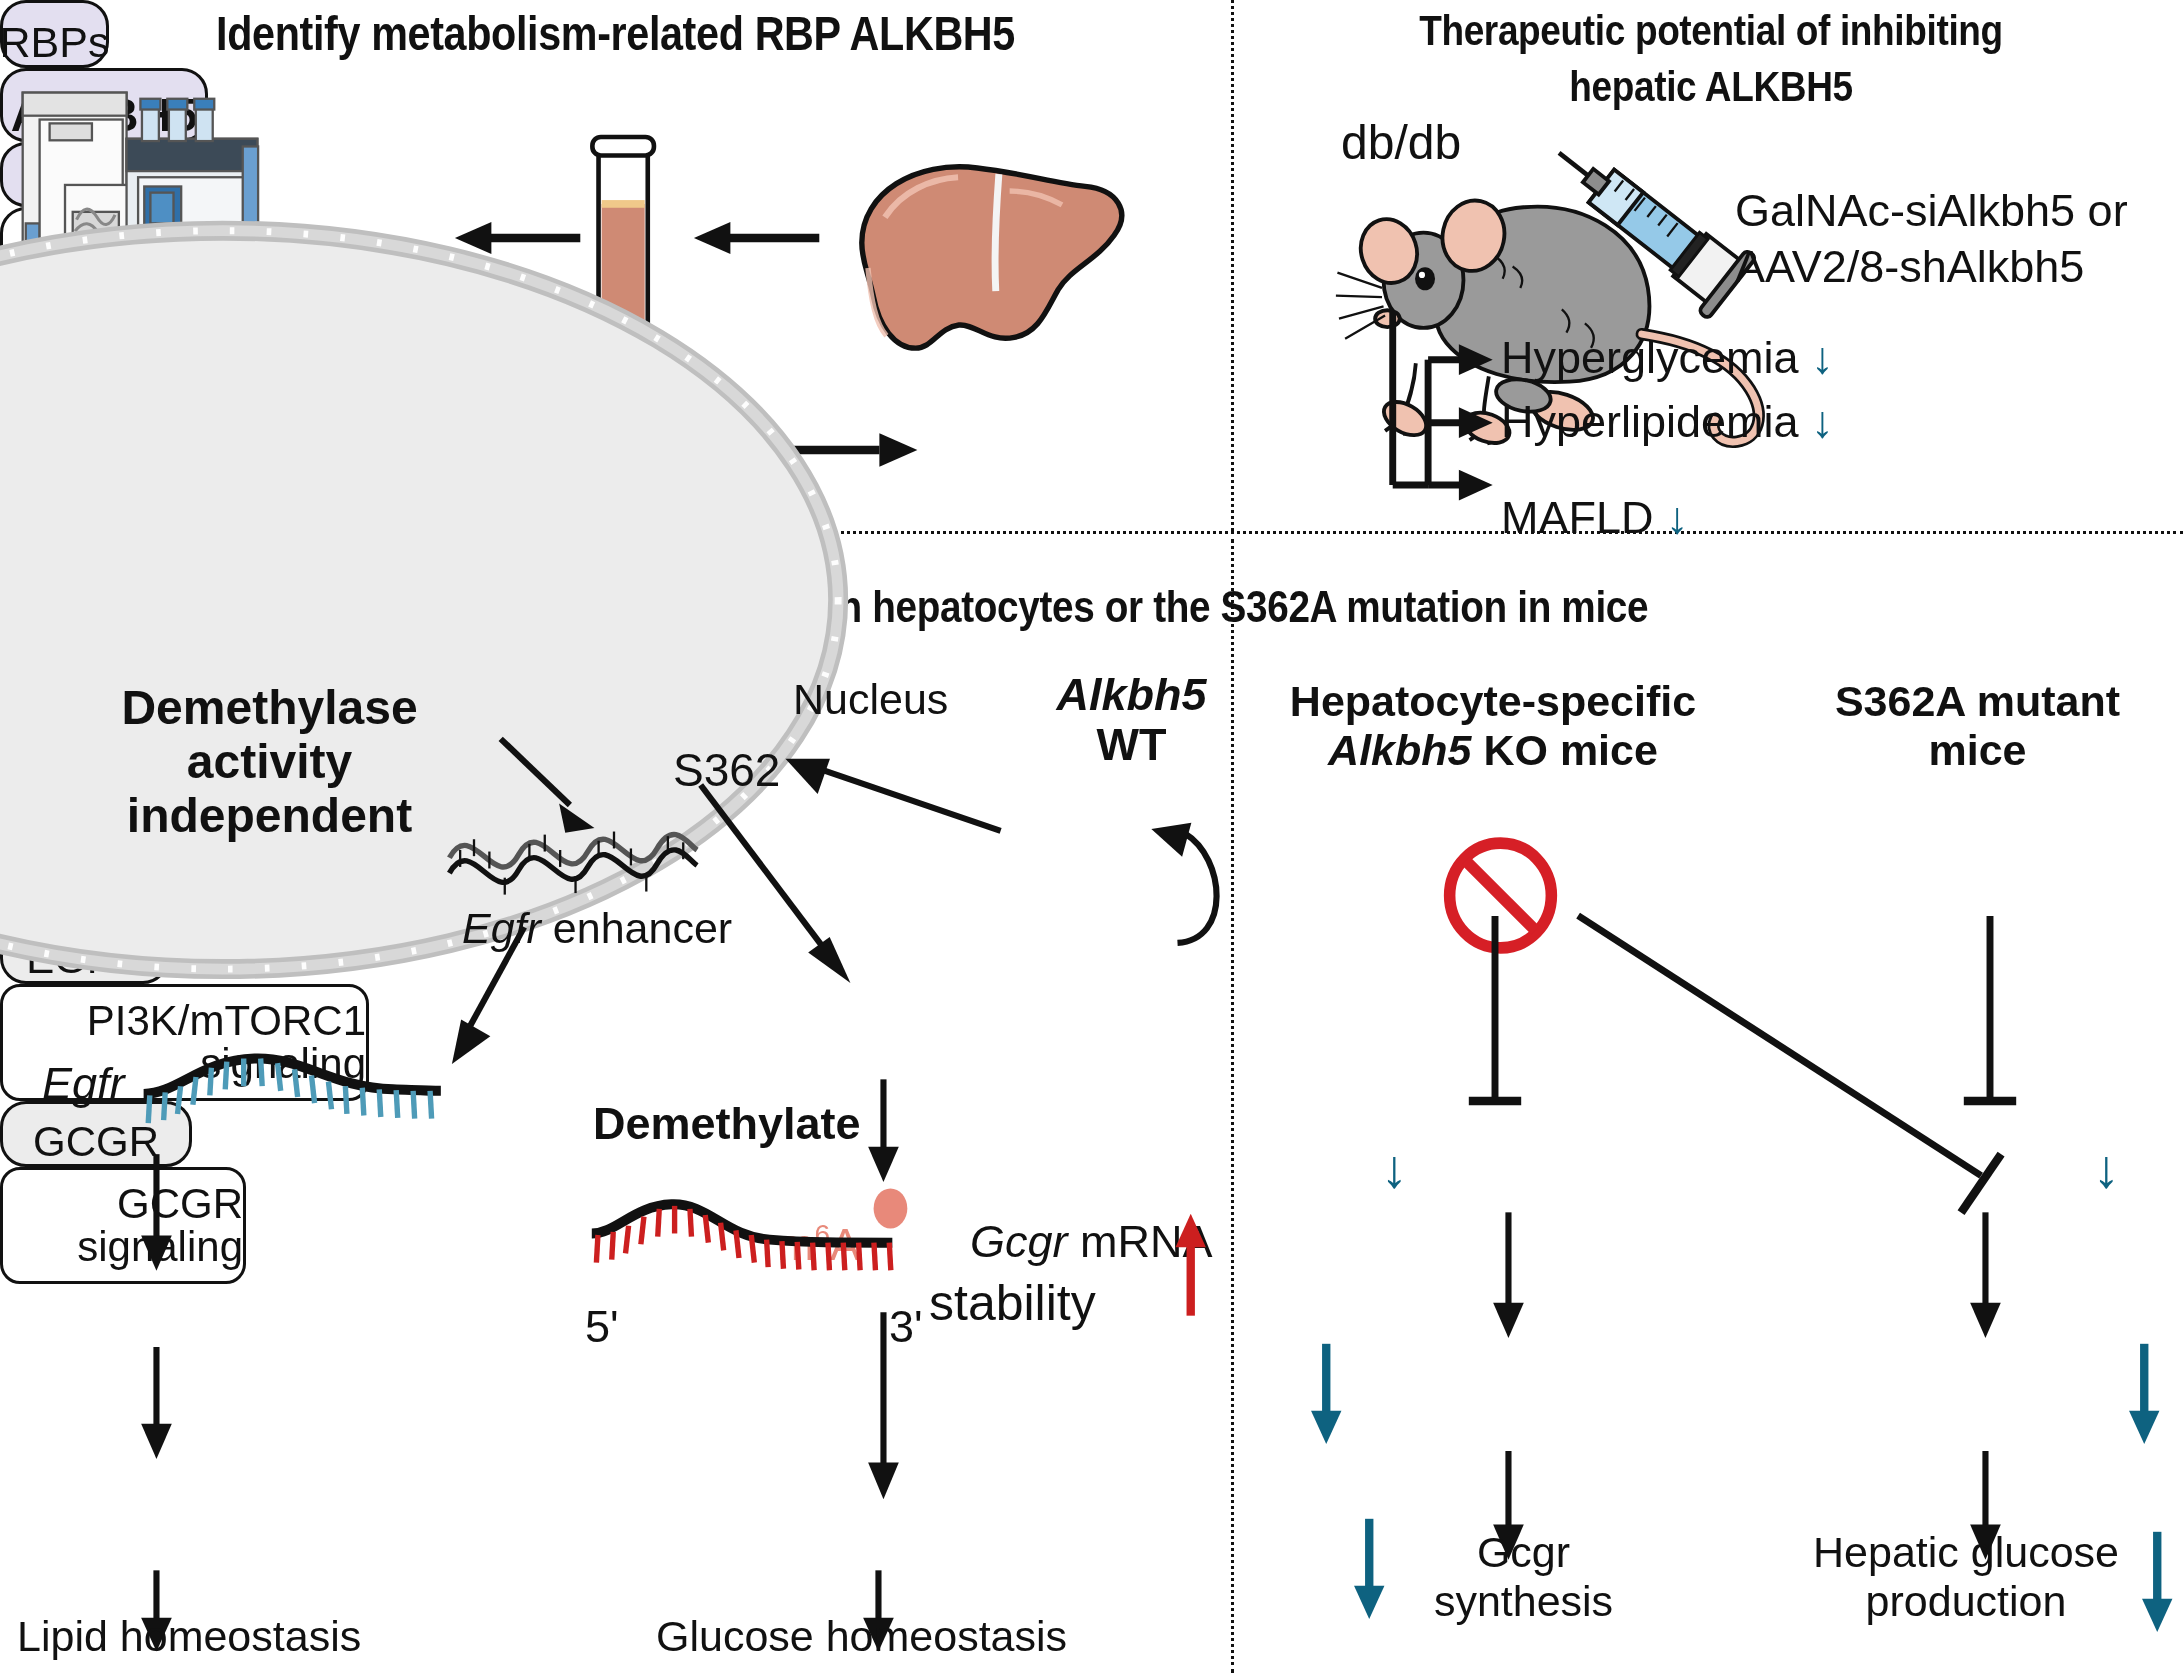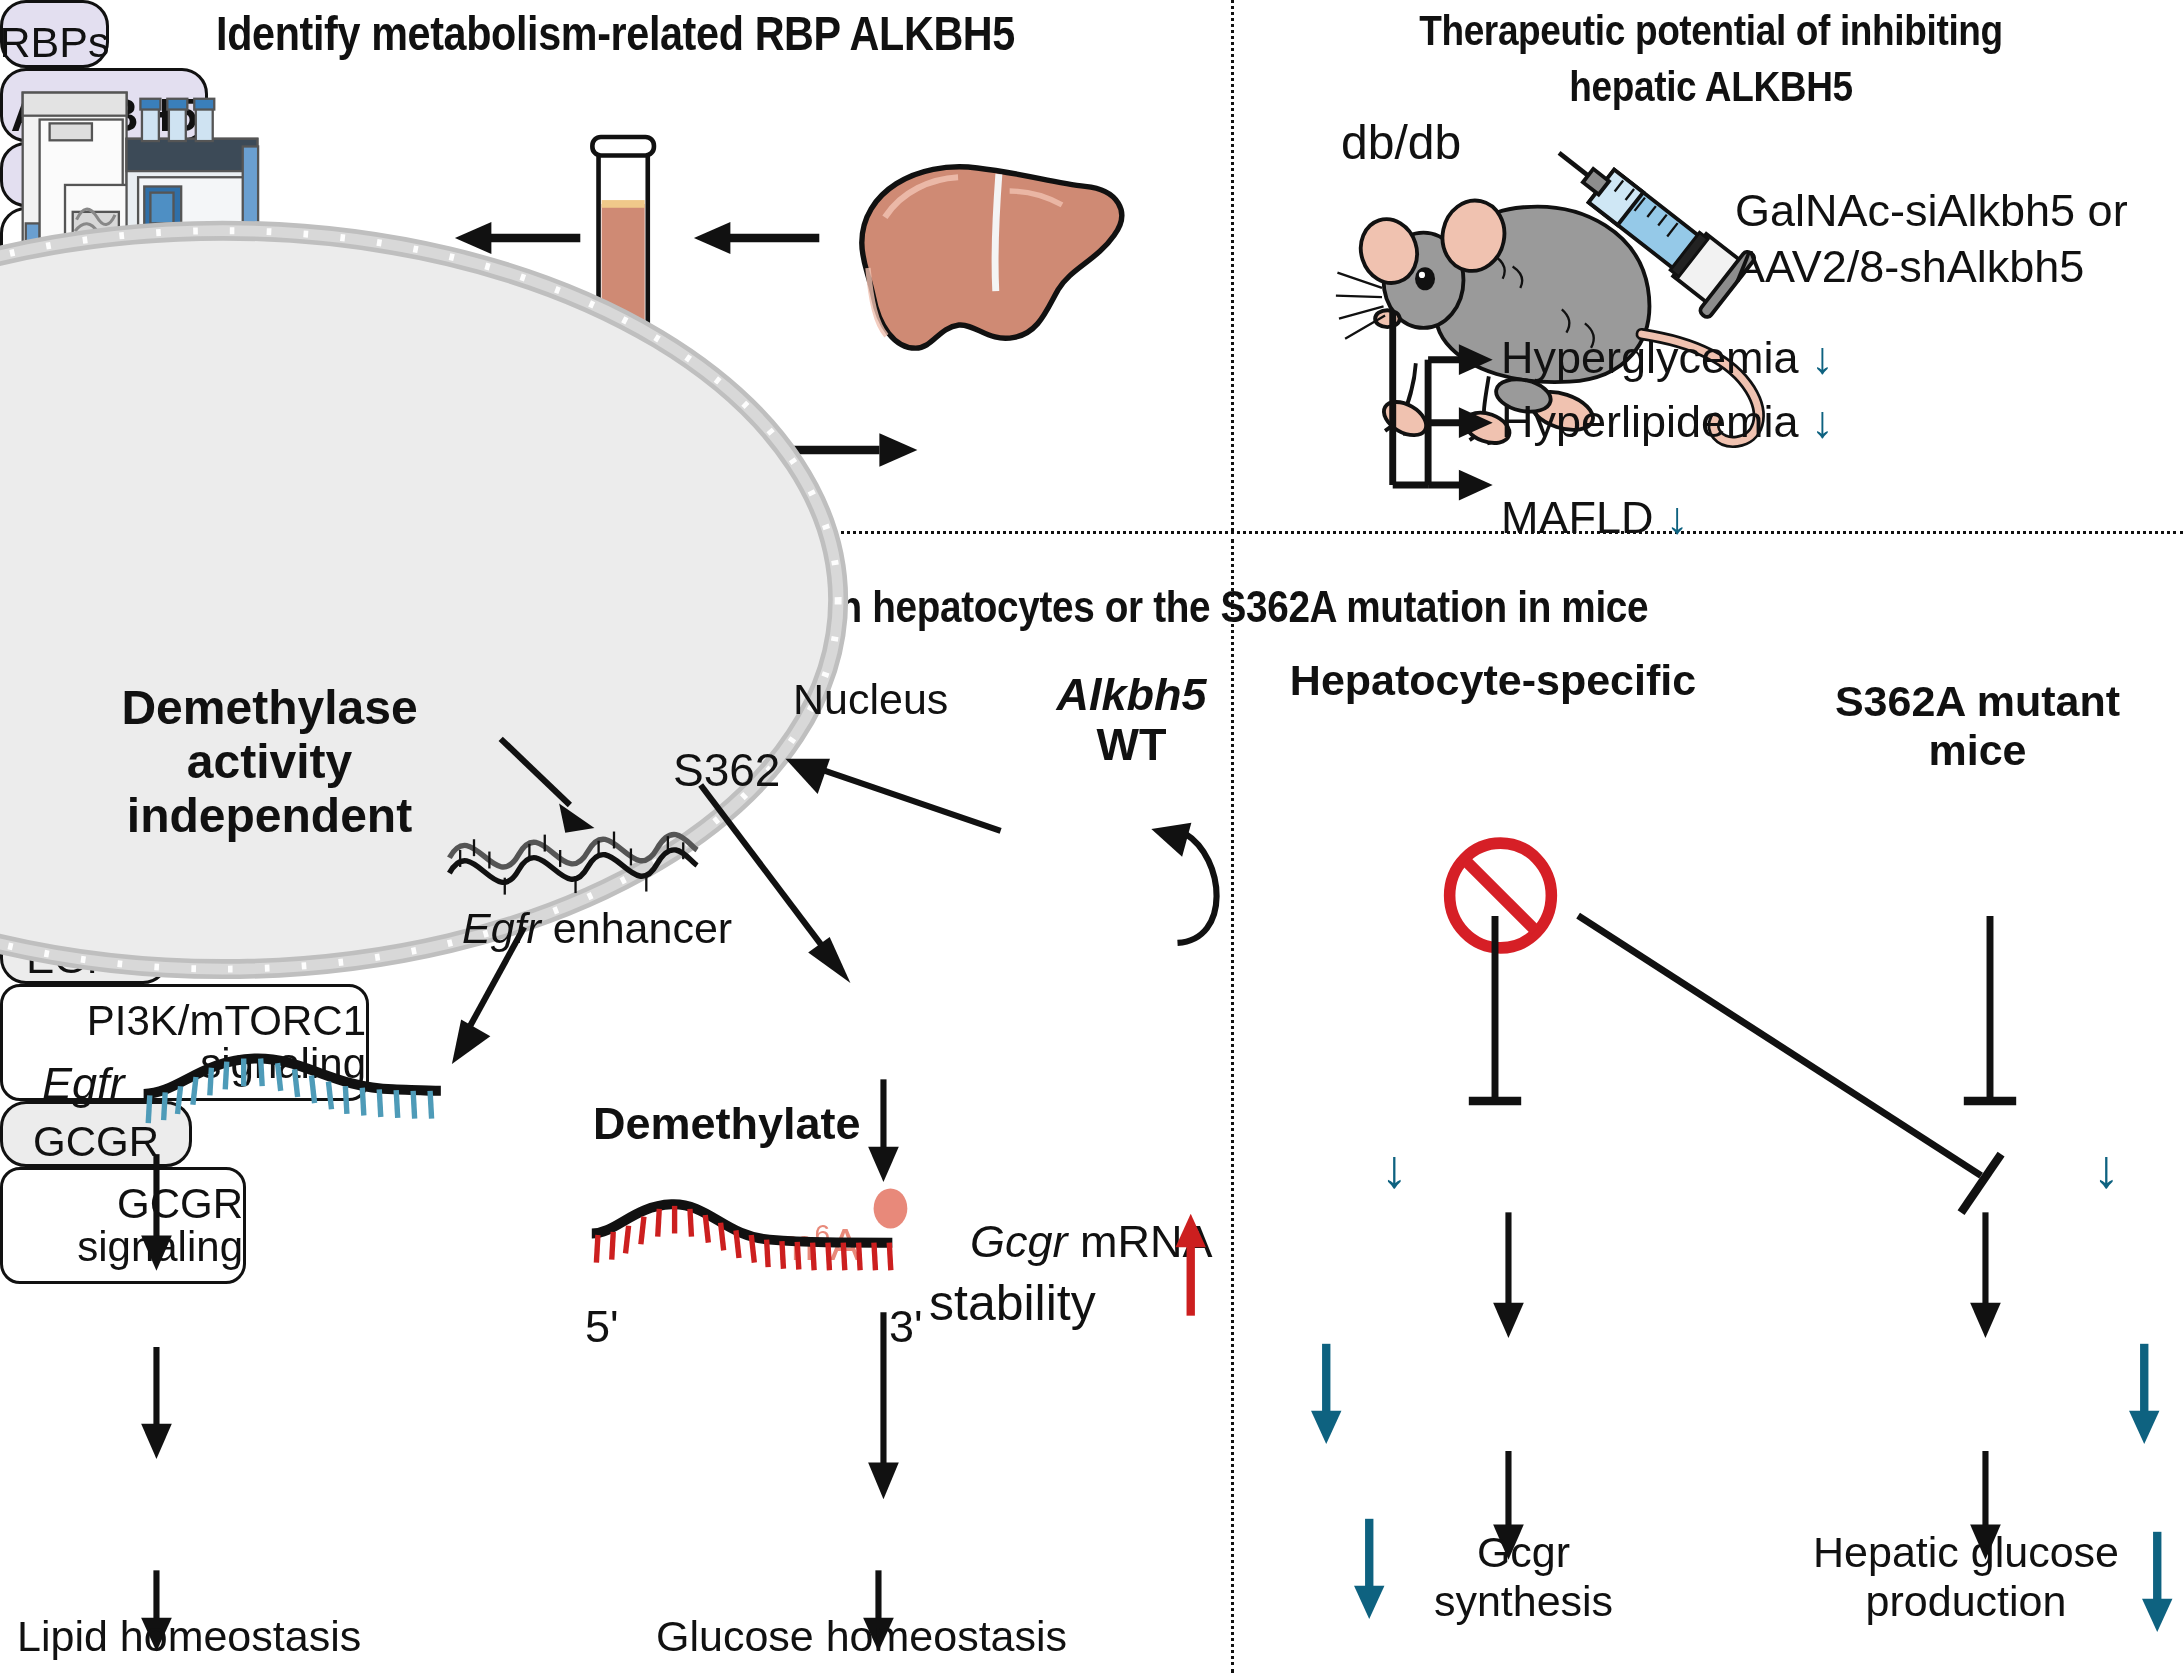--- a/index.html
+++ b/index.html
@@ -421,22 +421,23 @@
   <span style="font-size:42px;">signaling</span>
 </div>
 
 <svg width="46" height="85" style="left:857px;top:1570px;" viewBox="0 0 60 110">
   <line x1="28" y1="0" x2="28" y2="66" stroke="#111" stroke-width="8"></line>
   <polygon points="28,106 8,62 48,62" fill="#111"></polygon>
 </svg>
 
 <div class="abs lbl" style="left:656px;top:1612px;font-size:43px;">Glucose homeostasis</div>
 
-<div class="abs ctr" style="left:1262px;top:656px;width:462px;font-size:43px;font-weight:bold;line-height:1.14;">
+<div class="abs ctr" style="left:1262px;top:677px;width:462px;font-size:43px;font-weight:bold;line-height:1.14;">
   <div>Hepatocyte-specific</div>
+  <div><span style="font-style:italic;">Alkbh5</span><span> KO mice</span></div>
 </div>
 
 <div class="abs ctr" style="left:1793px;top:677px;width:369px;font-size:43px;font-weight:bold;line-height:1.14;">
   <div>S362A mutant</div>
   <div>mice</div>
 </div>
 
 <div class="node grey" style="left:1383px;top:844px;width:215px;height:71px;">
   <span style="font-size:43px;font-weight:bold;">ALKBH5</span>
 </div>

